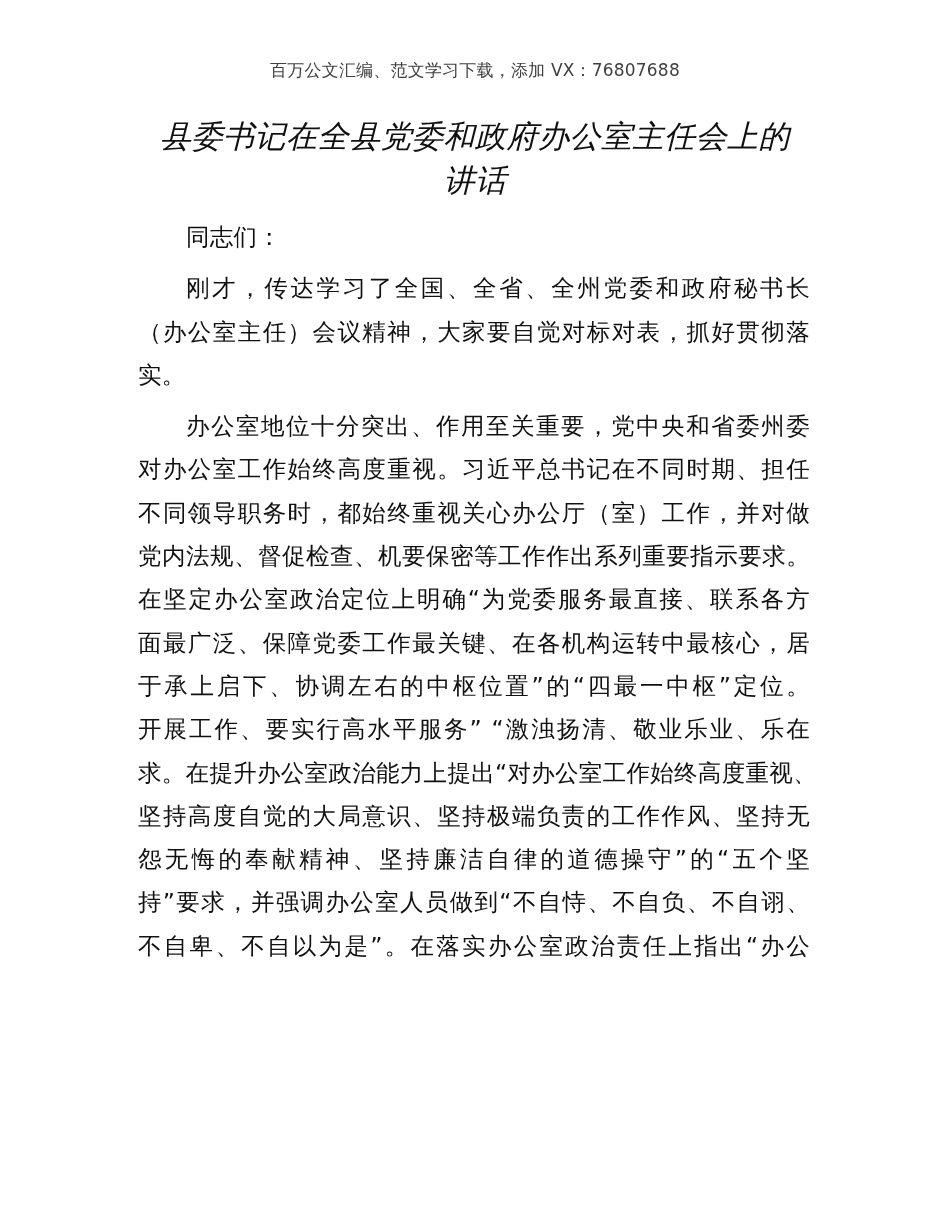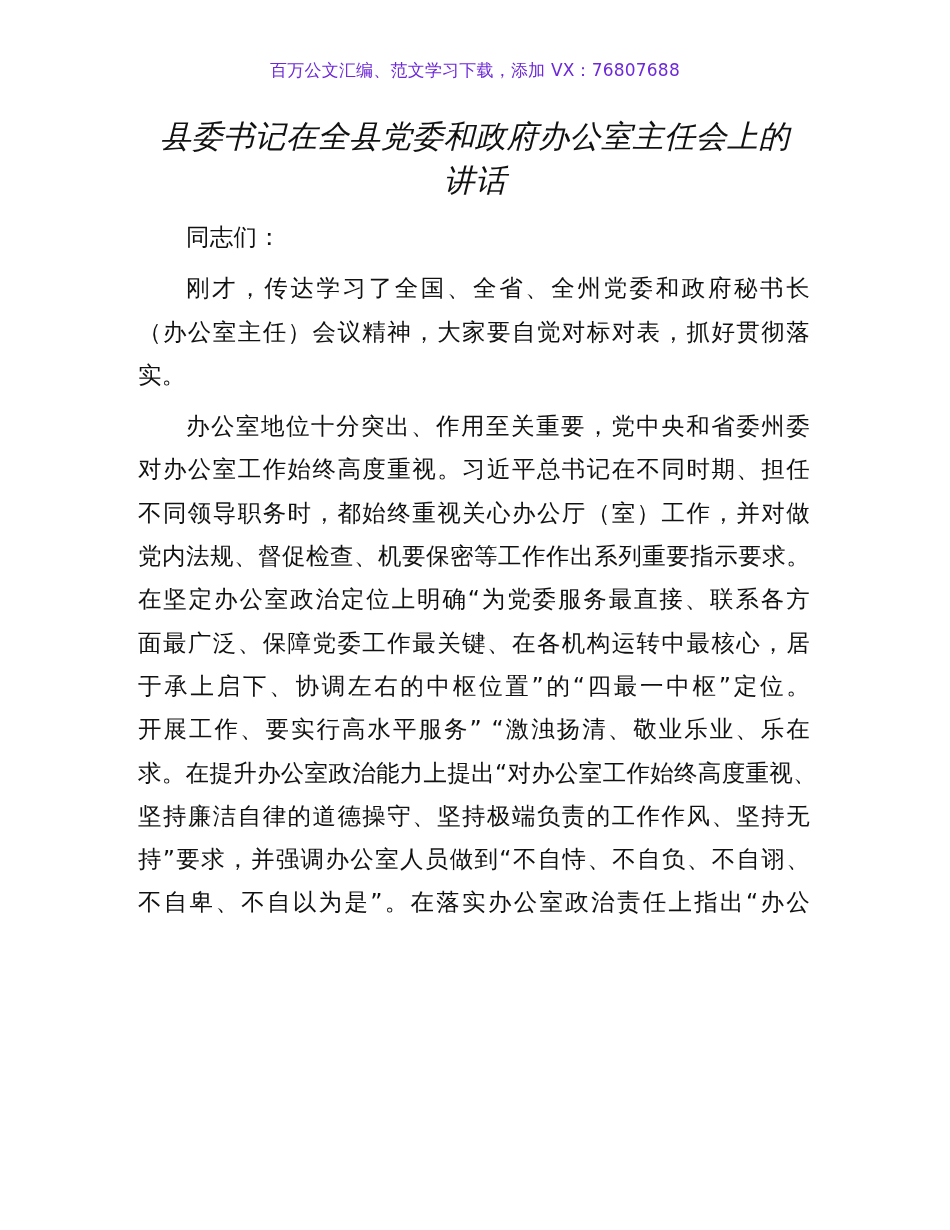--- a/index.html
+++ b/index.html
@@ -63,21 +63,21 @@
     }
     .line.indent { padding-left: 48px; }
     .line.last { text-align-last: left; }
     .para-gap { height: 8px; }
   </style>
 </head>
 <body>
 
 <div class="page">
 
-  <div class="watermark" style="color:#6d28d9;">百万公文汇编、范文学习下载，添加 VX：76807688</div>
+  <div class="watermark" style="color:#404040;">百万公文汇编、范文学习下载，添加 VX：76807688</div>
 
   <div class="title l1">县委书记在全县党委和政府办公室主任会上的</div>
   <div class="title l2">讲话</div>
 
   <div class="body-text">
 
     <div class="line indent last">同志们：</div>
 
     <div class="para-gap"></div>
 
@@ -92,19 +92,20 @@
     <div>
       <div class="line indent">办公室地位十分突出、作用至关重要，党中央和省委州委</div>
       <div class="line">对办公室工作始终高度重视。习近平总书记在不同时期、担任</div>
       <div class="line">不同领导职务时，都始终重视关心办公厅（室）工作，并对做</div>
       <div class="line">党内法规、督促检查、机要保密等工作作出系列重要指示要求。</div>
       <div class="line">在坚定办公室政治定位上明确“为党委服务最直接、联系各方</div>
       <div class="line">面最广泛、保障党委工作最关键、在各机构运转中最核心，居</div>
       <div class="line">于承上启下、协调左右的中枢位置”的“四最一中枢”定位。</div>
       <div class="line">开展工作、要实行高水平服务” “激浊扬清、敬业乐业、乐在</div>
       <div class="line">求。在提升办公室政治能力上提出“对办公室工作始终高度重视、</div>
-      <div class="line">坚持廉洁自律的道德操守、坚持极端负责的工作作风、坚持无</div>
+      <div class="line">坚持高度自觉的大局意识、坚持极端负责的工作作风、坚持无</div>
+      <div class="line">怨无悔的奉献精神、坚持廉洁自律的道德操守”的“五个坚</div>
       <div class="line">持”要求，并强调办公室人员做到“不自恃、不自负、不自诩、</div>
       <div class="line">不自卑、不自以为是”。在落实办公室政治责任上指出“办公</div>
     </div>
 
   </div>
 </div>
 
 </body></html>

